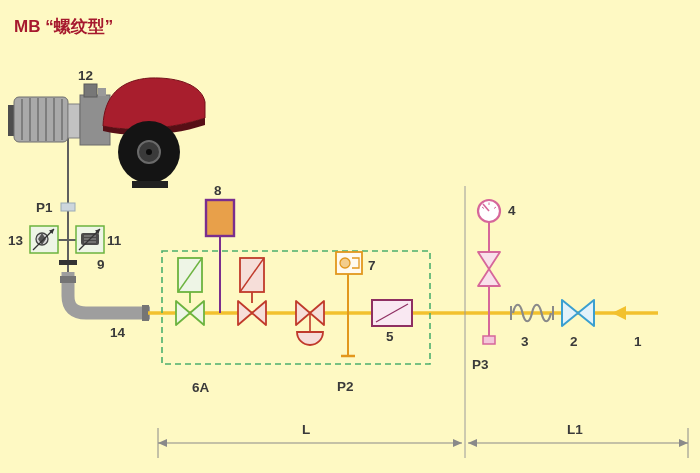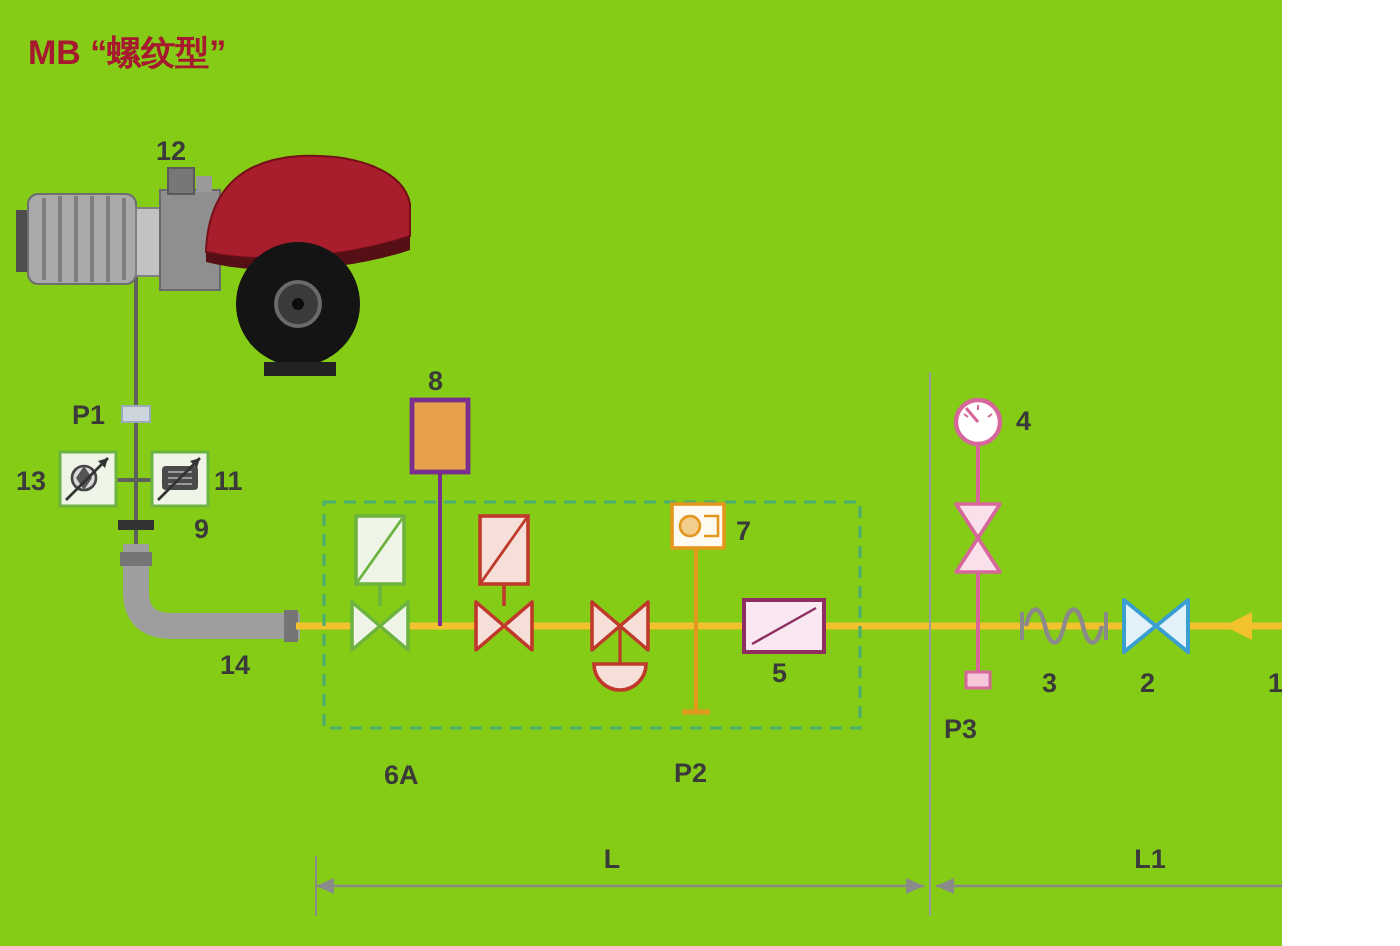--- a/index.html
+++ b/index.html
@@ -1,19 +1,19 @@
 <!DOCTYPE html>
 <html><head>
 <meta charset="utf-8">
 <style>
   html,body { margin:0; padding:0; background:#fff; }
   .page {
     position:relative;
-    width:641px; height:473px;
-    background:#84cc16;
+    width:700px; height:473px;
+    background:#fef9c3;
     font-family:"Liberation Sans","DejaVu Sans",sans-serif;
     overflow:hidden;
   }
   svg { display:block; }
   svg text {
     font-family:"Liberation Sans","DejaVu Sans",sans-serif;
     font-size:13.5px;
     font-weight:600;
     fill:#3a3a3a;
   }

